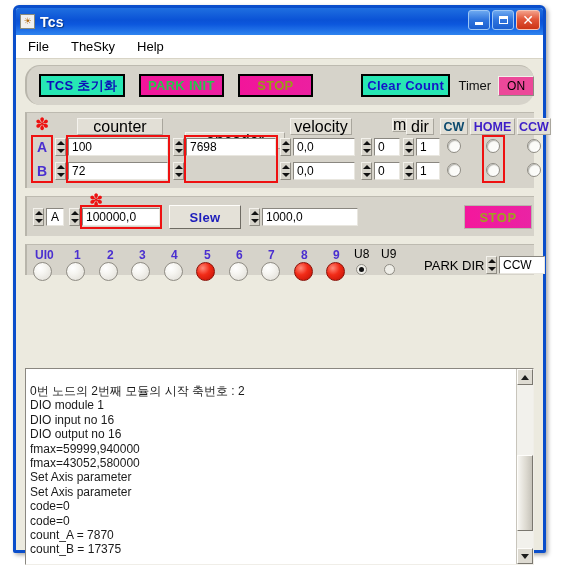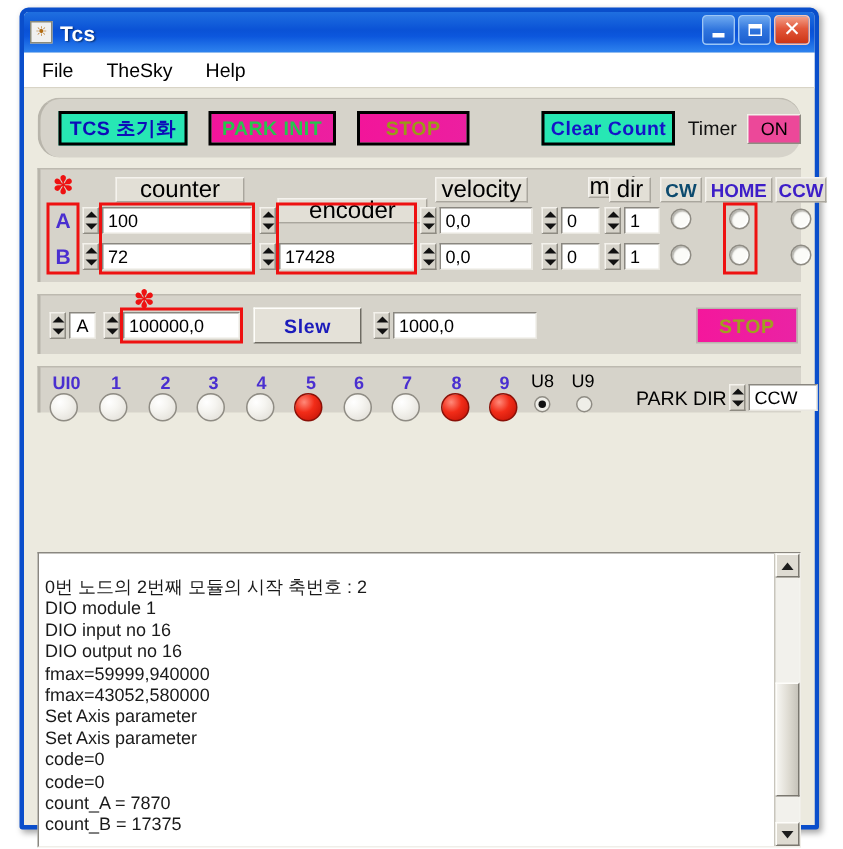--- a/index.html
+++ b/index.html
@@ -272,20 +272,21 @@
       <span class="axlabel" style="left:10px;top:26px;">A</span>
       <div class="spin" style="left:28px;top:25px;">
           <i class="up"></i>
           <i class="dn"></i>
         </div>
       <div class="tfield" style="left:41px;top:25px;width:100px;height:18px;">100</div>
       <div class="spin" style="left:146px;top:25px;">
           <i class="up"></i>
           <i class="dn"></i>
         </div>
+      <div class="tfield" style="left:159px;top:25px;width:90px;height:18px;">7698</div>
       <div class="spin" style="left:253px;top:25px;">
           <i class="up"></i>
           <i class="dn"></i>
         </div>
       <div class="tfield" style="left:266px;top:25px;width:62px;height:18px;">0,0</div>
       <div class="spin" style="left:334px;top:25px;">
           <i class="up"></i>
           <i class="dn"></i>
         </div>
       <div class="tfield" style="left:347px;top:25px;width:26px;height:18px;">0</div>
@@ -301,21 +302,20 @@
       <span class="axlabel" style="left:10px;top:50px;">B</span>
       <div class="spin" style="left:28px;top:49px;">
           <i class="up"></i>
           <i class="dn"></i>
         </div>
       <div class="tfield" style="left:41px;top:49px;width:100px;height:18px;">72</div>
       <div class="spin" style="left:146px;top:49px;">
           <i class="up"></i>
           <i class="dn"></i>
         </div>
-      <div class="tfield" style="left:159px;top:49px;width:90px;height:18px;">17428</div>
       <div class="spin" style="left:253px;top:49px;">
           <i class="up"></i>
           <i class="dn"></i>
         </div>
       <div class="tfield" style="left:266px;top:49px;width:62px;height:18px;">0,0</div>
       <div class="spin" style="left:334px;top:49px;">
           <i class="up"></i>
           <i class="dn"></i>
         </div>
       <div class="tfield" style="left:347px;top:49px;width:26px;height:18px;">0</div>

